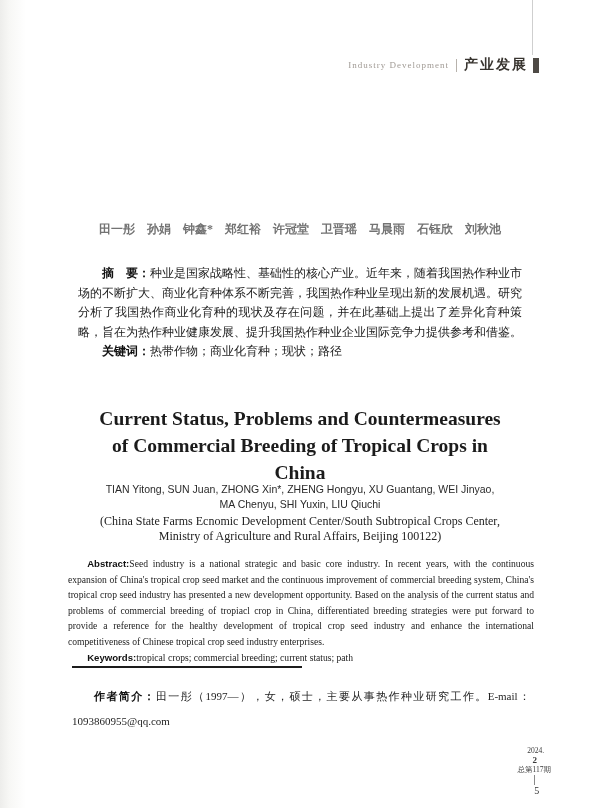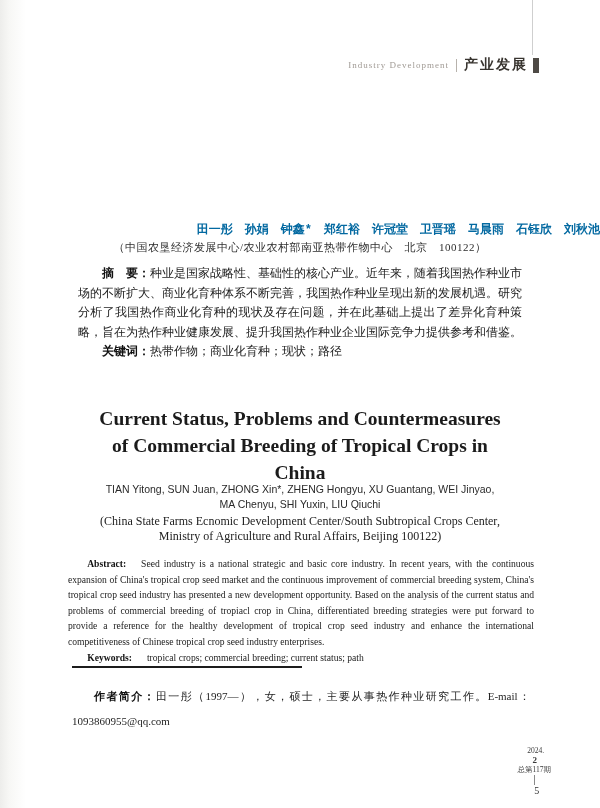--- a/index.html
+++ b/index.html
@@ -16,43 +16,43 @@
   .journal-header .en{font-family:"Liberation Serif",serif;font-size:9px;color:#a09a94;
     letter-spacing:1px;margin-right:7px;}
   .journal-header .vdiv{width:1px;height:13px;background:#b7b2ac;margin-right:7px;}
   .journal-header .zh{font-family:"Liberation Sans",sans-serif;font-weight:700;font-size:14px;
     color:#38342f;letter-spacing:2px;margin-right:5px;}
   .journal-header .bar{width:6px;height:15px;background:#4e4a45;}
 
   .title-zh{position:absolute;top:122px;left:0;width:100%;text-align:center;
     font-family:"Liberation Sans",sans-serif;font-weight:700;font-size:29px;line-height:42px;
     color:#2a2a2a;letter-spacing:1px;white-space:pre-line;}
-  .authors-zh{position:absolute;top:221px;left:0;width:100%;text-align:right;
-    font-family:Liberation Mono, monospace;font-weight:700;font-size:12px;color:#0369a1;}
+  .authors-zh{position:absolute;top:221px;left:0;width:100%;text-align:center;
+    font-family:Liberation Serif, serif;font-weight:700;font-size:12px;color:#737373;}
   .affiliation-zh{position:absolute;top:240px;left:0;width:100%;text-align:center;
     font-size:11px;color:#2e2e2e;letter-spacing:0.5px;}
 
   .abstract-zh{position:absolute;top:264px;left:78px;width:444px;
     font-size:12px;line-height:19.5px;text-align:justify;color:#222;}
   .abstract-zh p{margin:0;text-indent:2em;}
   .lbl-zh{font-family:"Liberation Sans",sans-serif;font-weight:700;color:#111;}
 
   .title-en{position:absolute;top:389px;left:60px;width:480px;text-align:center;
     font-family:"Liberation Serif",serif;font-weight:700;font-size:19.5px;line-height:27px;
     color:#1b1b1b;white-space:pre-line;}
   .authors-en{position:absolute;top:482px;left:40px;width:520px;text-align:center;
     font-family:"Liberation Sans",sans-serif;font-size:10.5px;line-height:15px;color:#2a2a2a;
     white-space:pre-line;}
   .affiliation-en{position:absolute;top:514px;left:60px;width:480px;text-align:center;
     font-size:12px;line-height:15px;color:#222;white-space:pre-line;}
 
   .abstract-en{position:absolute;top:556px;left:68px;width:466px;
     font-size:9.6px;line-height:15.6px;text-align:justify;color:#222;}
   .abstract-en p{margin:0;text-indent:2em;}
-  .lbl-en{font-family:Liberation Serif, serif;font-weight:700;color:#111;margin-right:15px;}
+  .lbl-en{font-family:Liberation Sans, sans-serif;font-weight:700;color:#111;margin-right:0;}
 
   .footnote-divider{position:absolute;top:666px;left:72px;width:230px;height:2px;background:#1c1c1c;}
   .footnotes{position:absolute;top:684px;left:72px;width:458px;
     font-size:11px;line-height:25px;text-align:justify;color:#242424;}
   .footnotes p{margin:0;text-indent:2em;}
   .fn-label{font-weight:700;color:#111;}
   .fn-marker{vertical-align:super;font-size:8px;}
 
   .page-footer{position:absolute;top:746px;right:44px;display:flex;align-items:center;color:#3a3a3a;flex-direction:column;}
   .page-footer .yr{font-size:7.5px;margin-right:2px;}
@@ -71,21 +71,20 @@
   <div class="journal-header">
     <span class="en">Industry Development</span>
     <span class="vdiv"></span>
     <span class="zh">产业发展</span>
     <span class="bar"></span>
   </div>
 
 
   <div class="authors-zh">田一彤　孙娟　钟鑫*　郑红裕　许冠堂　卫晋瑶　马晨雨　石钰欣　刘秋池</div>
 
-  <div class="affiliation-zh">（中国农垦经济发展中心/农业农村部南亚热带作物中心　北京　100122）</div>
 
   <div class="abstract-zh">
     <p><span class="lbl-zh">摘　要：</span><span>种业是国家战略性、基础性的核心产业。近年来，随着我国热作种业市场的不断扩大、商业化育种体系不断完善，我国热作种业呈现出新的发展机遇。研究分析了我国热作商业化育种的现状及存在问题，并在此基础上提出了差异化育种策略，旨在为热作种业健康发展、提升我国热作种业企业国际竞争力提供参考和借鉴。</span></p>
     <p><span class="lbl-zh">关键词：</span><span>热带作物；商业化育种；现状；路径</span></p>
   </div>
 
   <h2 class="title-en">Current Status, Problems and Countermeasures
 of Commercial Breeding of Tropical Crops in
 China</h2>
 

